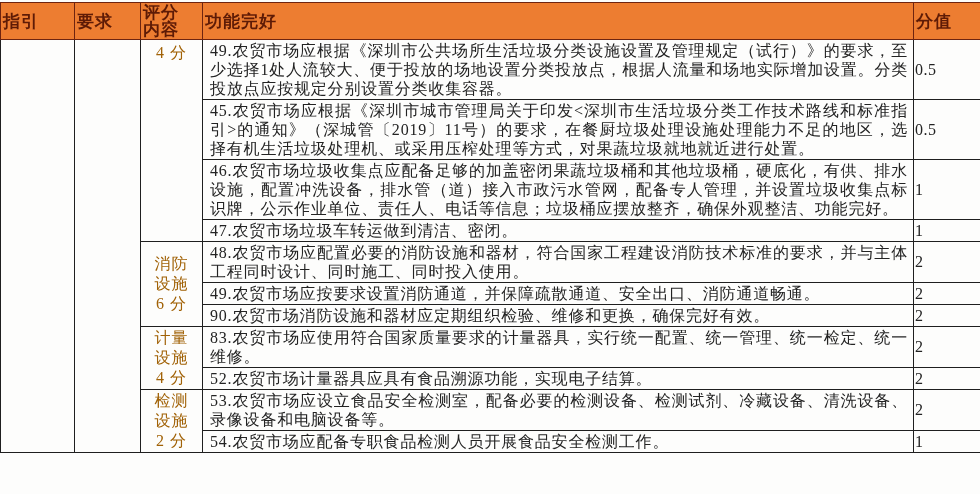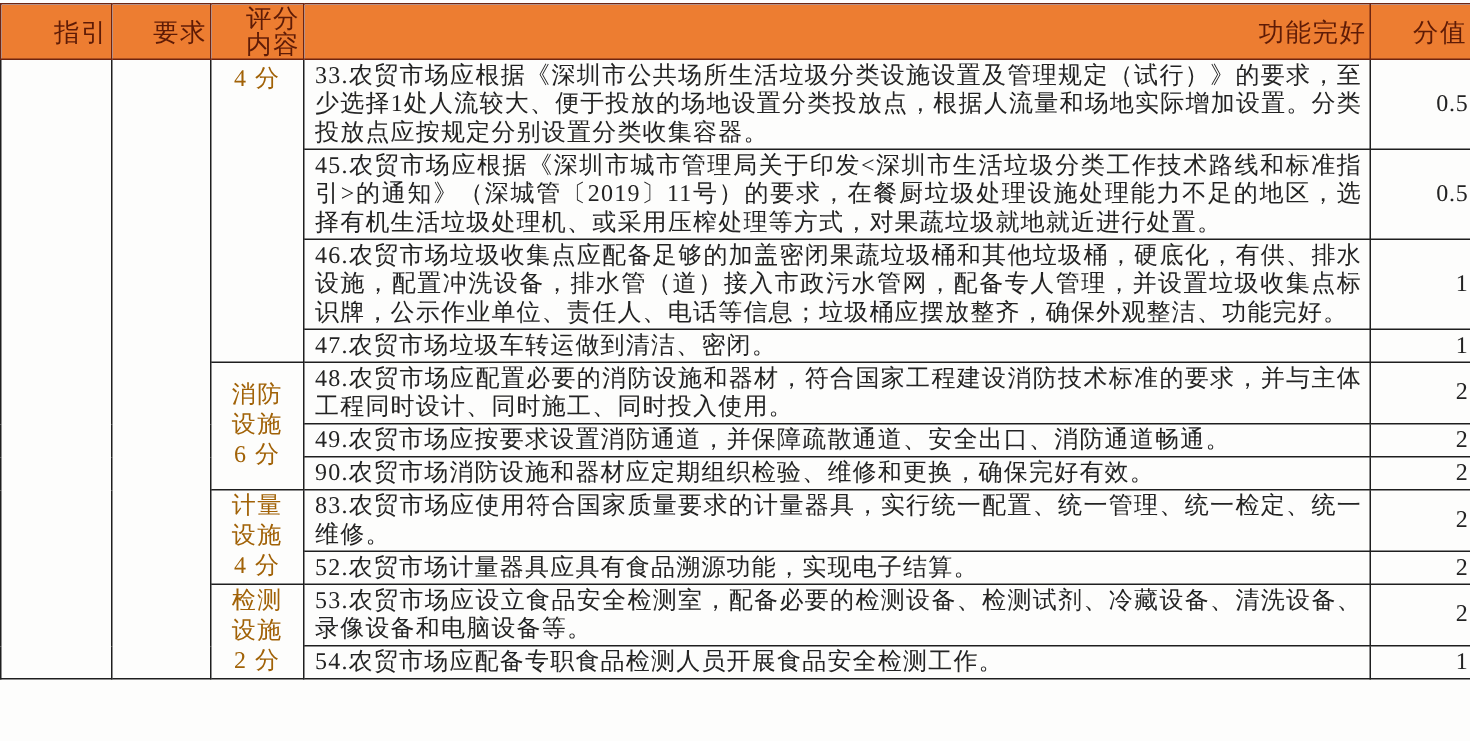--- a/index.html
+++ b/index.html
@@ -30,42 +30,42 @@
   th, td {
     border: 1px solid #1f1f1f;
     box-sizing: border-box;
     overflow: hidden;
   }
   thead th {
     background: #ED7D31;
     color: #5e1b06;
     border: 1px solid #6e2410;
     font-size: 17px;
-    font-weight: normal;
-    text-align: right;
+    font-weight: bold;
+    text-align: left;
     vertical-align: middle;
     height: 36px;
     line-height: 17px;
     padding: 1px 2px;
     white-space: pre-line;
     letter-spacing: 1px;
   }
   td.std-cell {
     font-size: 16px;
     line-height: 19px;
     color: #232323;
     padding: 1px 5px 1px 7px;
     text-align: justify;
     letter-spacing: 0.8px;
     vertical-align: middle;
   }
   td.score-cell {
     font-size: 16px;
     color: #232323;
-    text-align: right;
+    text-align: left;
     vertical-align: middle;
     letter-spacing: 0.5px;
   }
   td.section-cell {
     font-size: 16px;
     line-height: 20px;
     color: #a16207;
     text-align: center;
     vertical-align: middle;
     white-space: pre-line;
@@ -100,21 +100,21 @@
 内容</th>
         <th>功能完好</th>
         <th>分值</th>
       </tr>
     </thead>
     <tbody>
       <tr>
         <td class="empty-col" rowspan="11"></td>
         <td class="empty-col" rowspan="11"></td>
         <td class="section-cell top-align" rowspan="4">4 分</td>
-        <td class="std-cell">33.农贸市场应根据《深圳市公共场所生活垃圾分类设施设置及管理规定（试行）》的要求，至少选择1处人流较大、便于投放的场地设置分类投放点，根据人流量和场地实际增加设置。分类投放点应按规定分别设置分类收集容器。</td>
+        <td class="std-cell">49.农贸市场应根据《深圳市公共场所生活垃圾分类设施设置及管理规定（试行）》的要求，至少选择1处人流较大、便于投放的场地设置分类投放点，根据人流量和场地实际增加设置。分类投放点应按规定分别设置分类收集容器。</td>
         <td class="score-cell">0.5</td>
       </tr>
       <tr>
         <td class="std-cell">45.农贸市场应根据《深圳市城市管理局关于印发&lt;深圳市生活垃圾分类工作技术路线和标准指引&gt;的通知》（深城管〔2019〕11号）的要求，在餐厨垃圾处理设施处理能力不足的地区，选择有机生活垃圾处理机、或采用压榨处理等方式，对果蔬垃圾就地就近进行处置。</td>
         <td class="score-cell">0.5</td>
       </tr>
       <tr>
         <td class="std-cell">46.农贸市场垃圾收集点应配备足够的加盖密闭果蔬垃圾桶和其他垃圾桶，硬底化，有供、排水设施，配置冲洗设备，排水管（道）接入市政污水管网，配备专人管理，并设置垃圾收集点标识牌，公示作业单位、责任人、电话等信息；垃圾桶应摆放整齐，确保外观整洁、功能完好。</td>
         <td class="score-cell">1</td>
       </tr>

